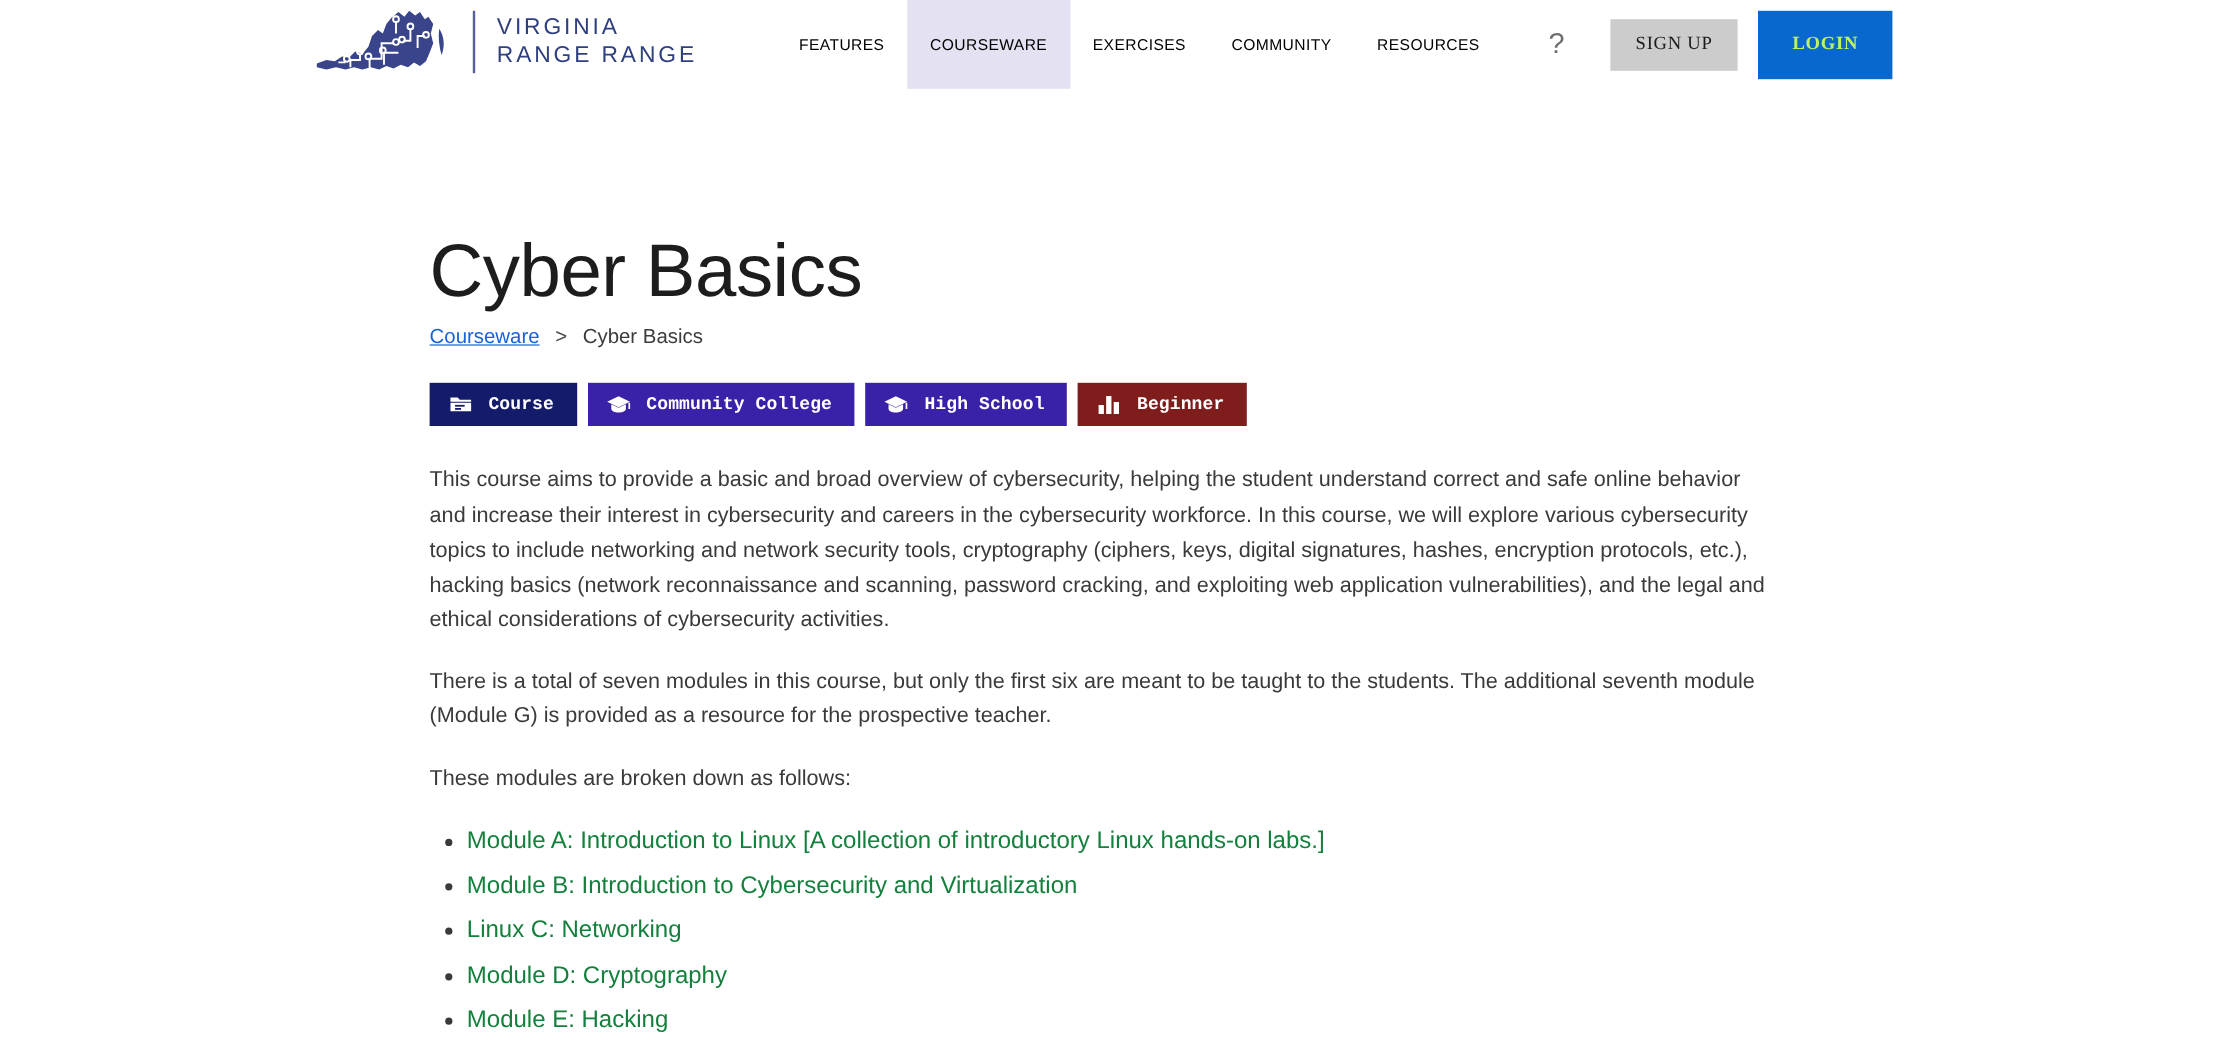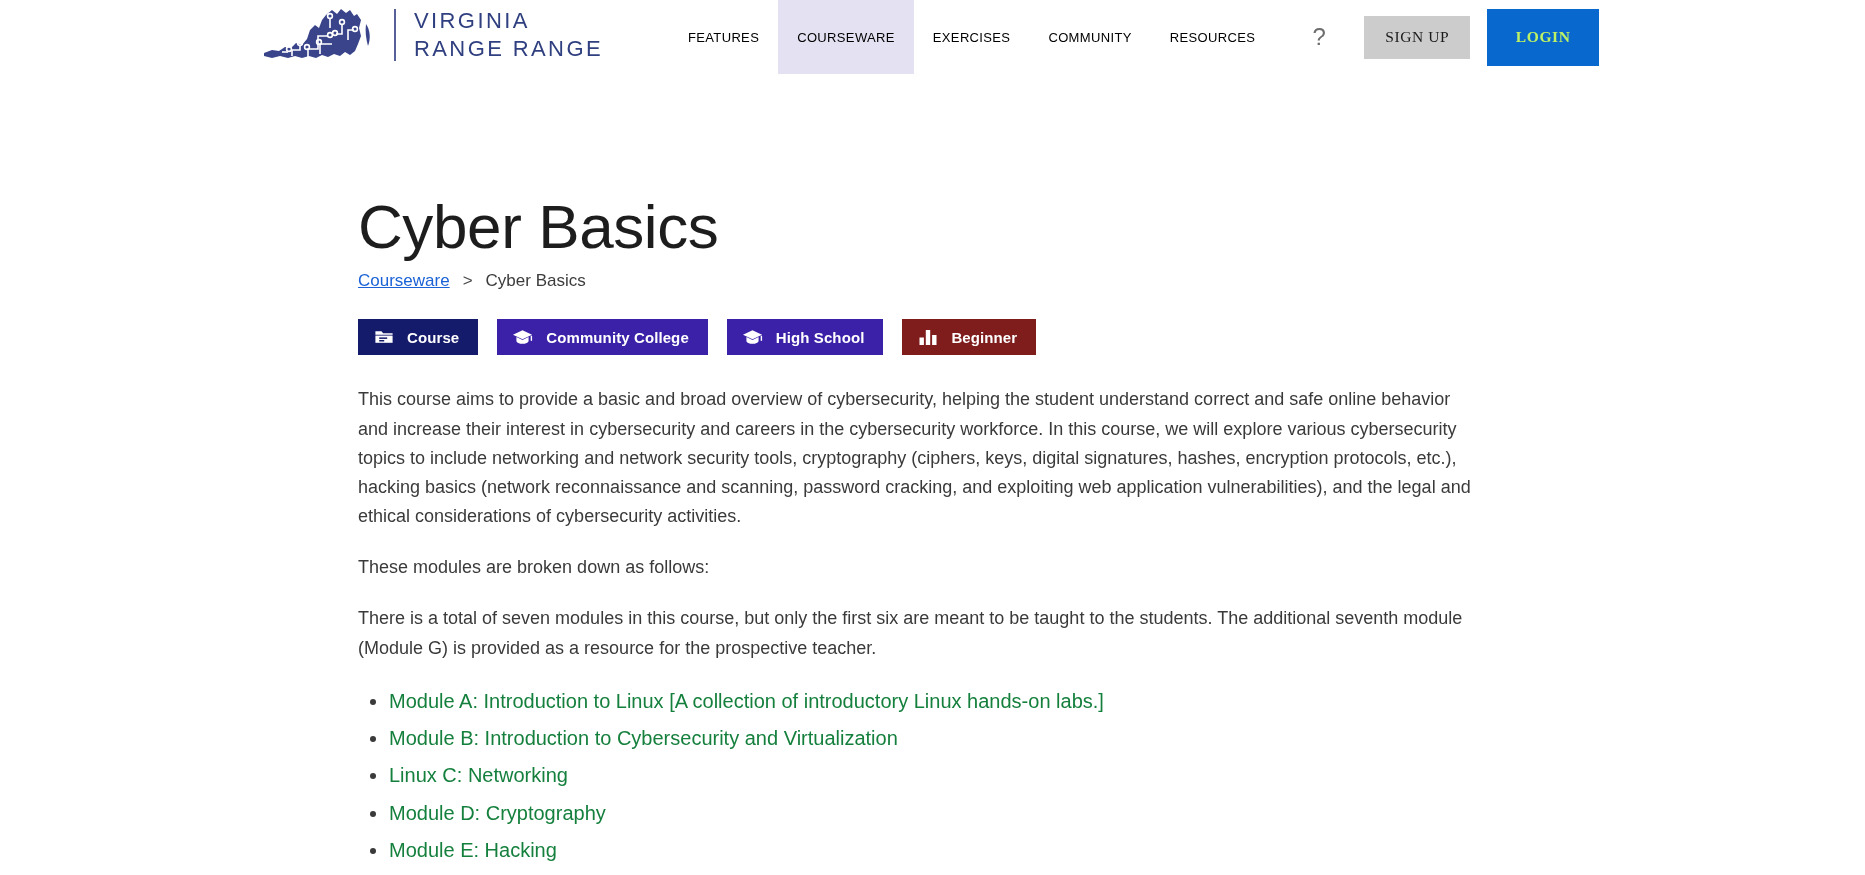--- a/index.html
+++ b/index.html
@@ -44,21 +44,21 @@
     opacity: .85;
   }
   .logo-words {
     display: flex;
     flex-direction: column;
     justify-content: center;
     line-height: 1.28;
   }
   .logo-words span {
     color: #2f3f7f;
-    font-size: 22px;
+    font-size: 19px;
     letter-spacing: 2.4px;
     font-weight: 400;
     white-space: nowrap;
   }
 
   .main-nav {
     display: flex;
     align-items: stretch;
     height: 74px;
     margin-left: 66px;
@@ -155,22 +155,23 @@
     color: #1a62d6;
     text-decoration: underline;
     cursor: pointer;
   }
   .breadcrumb .sep { color: #4a4a4a; }
   .breadcrumb .current { color: #3c3c3c; }
 
   .badge-row {
     display: flex;
     align-items: center;
-    gap: 19px;
+    gap: 9px;
     margin-bottom: 30px;
+    font-family: Liberation Mono, monospace;
   }
   .badge {
     display: inline-flex;
     align-items: center;
     gap: 13px;
     height: 36px;
     padding: 0 19px 0 15px;
     color: #ffffff;
     font-size: 15px;
     font-weight: 700;
@@ -319,22 +320,22 @@
           <rect fill="#ffffff" x="14.1" y="8" width="4.4" height="10"></rect>
         </svg>
       </span>
       <span>Beginner</span>
     </button>
 
   </div>
 
   <div class="body-copy">
     <p>This course aims to provide a basic and broad overview of cybersecurity, helping the student understand correct and safe online behavior and increase their interest in cybersecurity and careers in the cybersecurity workforce. In this course, we will explore various cybersecurity topics to include networking and network security tools, cryptography (ciphers, keys, digital signatures, hashes, encryption protocols, etc.), hacking basics (network reconnaissance and scanning, password cracking, and exploiting web application vulnerabilities), and the legal and ethical considerations of cybersecurity activities.</p>
+    <p>There is a total of seven modules in this course, but only the first six are meant to be taught to the students. The additional seventh module (Module G) is provided as a resource for the prospective teacher.</p>
     <p>These modules are broken down as follows:</p>
-    <p>There is a total of seven modules in this course, but only the first six are meant to be taught to the students. The additional seventh module (Module G) is provided as a resource for the prospective teacher.</p>
 
     <ul class="module-list">
       <li>Module A: Introduction to Linux [A collection of introductory Linux hands-on labs.]</li>
       <li>Module B: Introduction to Cybersecurity and Virtualization</li>
       <li>Linux C: Networking</li>
       <li>Module D: Cryptography</li>
       <li>Module E: Hacking</li>
       <li>Module F: Legal and Ethics</li>
       <li>Module G: Teacher Resources</li>
     </ul>

